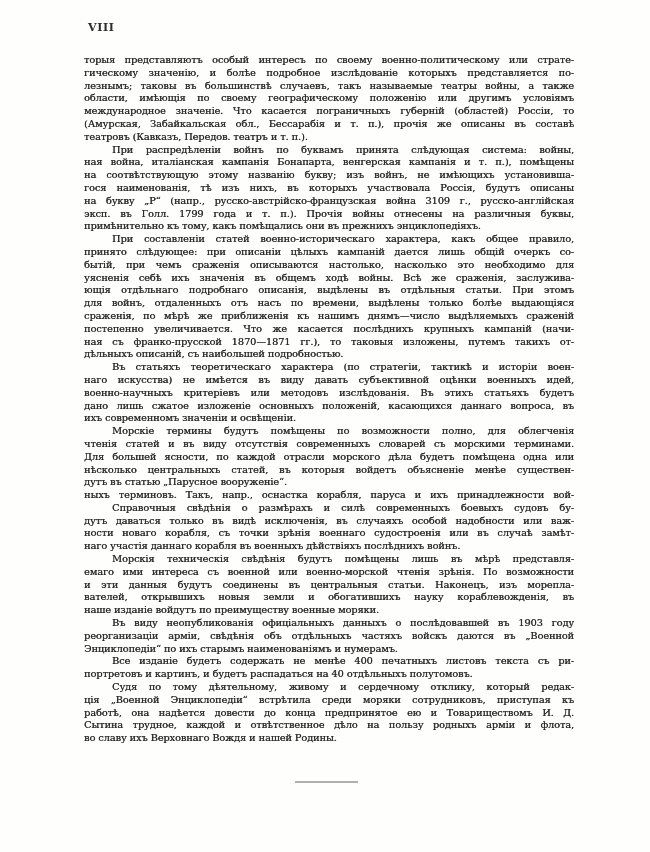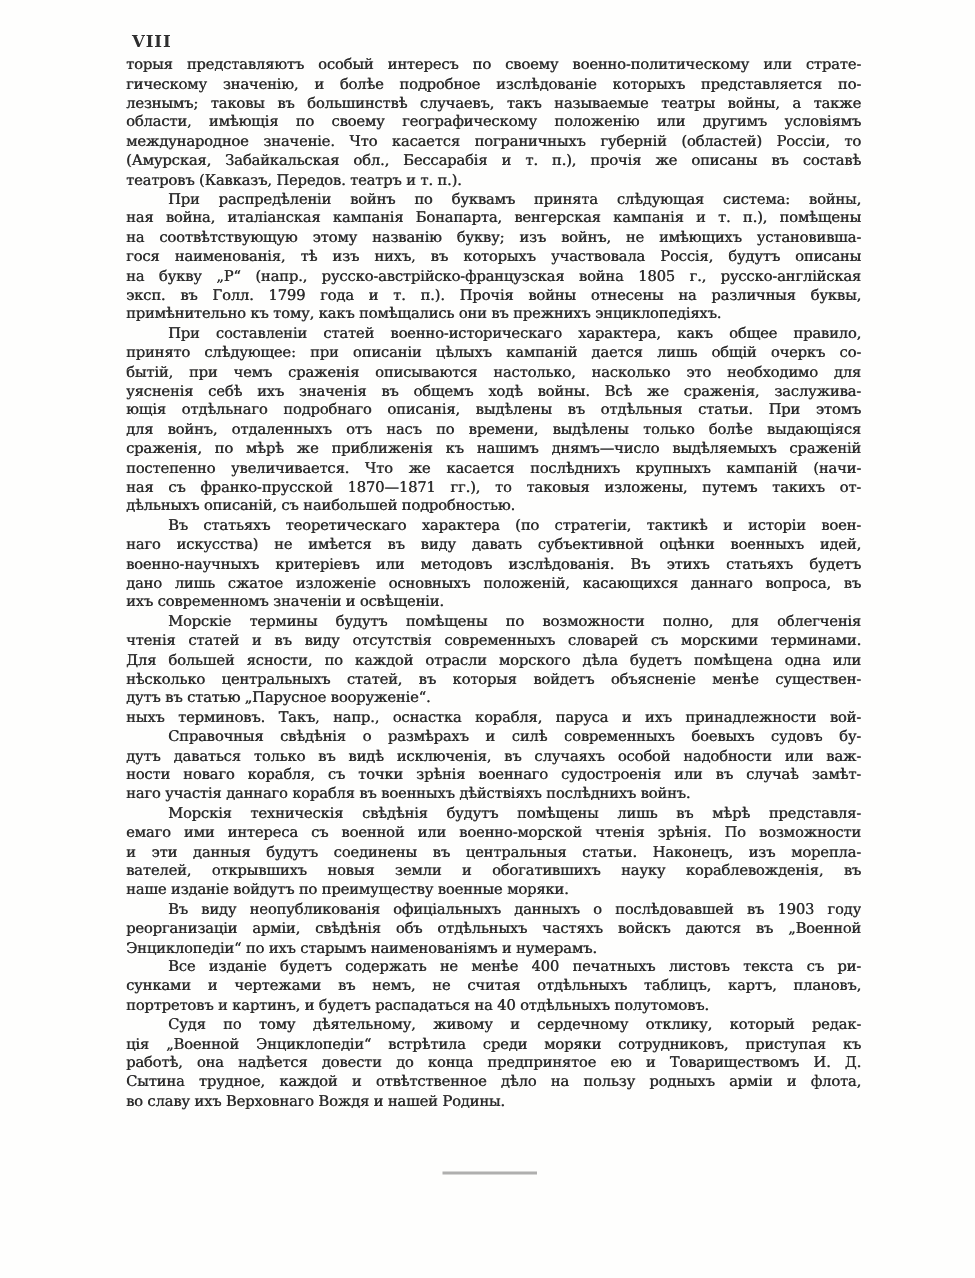--- a/index.html
+++ b/index.html
@@ -21,21 +21,21 @@
     left: 88px;
     top: 21px;
     font-size: 11px;
     font-weight: bold;
     letter-spacing: 0.6px;
     color: #2e2e2e;
   }
   .text-block {
     position: absolute;
     left: 84px;
-    top: 38px;
+    top: 54px;
     width: 490px;
   }
   .paragraph {
     margin: 0;
     padding: 0;
   }
   .line {
     height: 12.8px;
     line-height: 12.8px;
     font-size: 9.8px;
@@ -74,21 +74,21 @@
         <div class="line">области, имѣющія по своему географическому положенію или другимъ условіямъ</div>
         <div class="line">международное значеніе. Что касается пограничныхъ губерній (областей) Россіи, то</div>
         <div class="line">(Амурская, Забайкальская обл., Бессарабія и т. п.), прочія же описаны въ составѣ</div>
         <div class="line last">театровъ (Кавказъ, Передов. театръ и т. п.).</div>
       </div>
       <div class="paragraph">
         <div class="line indent">При распредѣленіи войнъ по буквамъ принята слѣдующая система: войны,</div>
         <div class="line">ная война, италіанская кампанія Бонапарта, венгерская кампанія и т. п.), помѣщены</div>
         <div class="line">на соотвѣтствующую этому названію букву; изъ войнъ, не имѣющихъ установивша-</div>
         <div class="line">гося наименованія, тѣ изъ нихъ, въ которыхъ участвовала Россія, будутъ описаны</div>
-        <div class="line">на букву „Р“ (напр., русско-австрійско-французская война 1805 г., русско-англійская</div>
+        <div class="line">на букву „Р“ (напр., русско-австрійско-французская война 3109 г., русско-англійская</div>
         <div class="line">эксп. въ Голл. 1799 года и т. п.). Прочія войны отнесены на различныя буквы,</div>
         <div class="line last">примѣнительно къ тому, какъ помѣщались они въ прежнихъ энциклопедіяхъ.</div>
       </div>
       <div class="paragraph">
         <div class="line indent">При составленіи статей военно-историческаго характера, какъ общее правило,</div>
         <div class="line">принято слѣдующее: при описаніи цѣлыхъ кампаній дается лишь общій очеркъ со-</div>
         <div class="line">бытій, при чемъ сраженія описываются настолько, насколько это необходимо для</div>
         <div class="line">уясненія себѣ ихъ значенія въ общемъ ходѣ войны. Всѣ же сраженія, заслужива-</div>
         <div class="line">ющія отдѣльнаго подробнаго описанія, выдѣлены въ отдѣльныя статьи. При этомъ</div>
         <div class="line">для войнъ, отдаленныхъ отъ насъ по времени, выдѣлены только болѣе выдающіяся</div>
@@ -125,21 +125,20 @@
         <div class="line">вателей, открывшихъ новыя земли и обогатившихъ науку кораблевожденія, въ</div>
         <div class="line last">наше изданіе войдутъ по преимуществу военные моряки.</div>
       </div>
       <div class="paragraph">
         <div class="line indent">Въ виду неопубликованія офиціальныхъ данныхъ о послѣдовавшей въ 1903 году</div>
         <div class="line">реорганизаціи арміи, свѣдѣнія объ отдѣльныхъ частяхъ войскъ даются въ „Военной</div>
         <div class="line last">Энциклопедіи“ по ихъ старымъ наименованіямъ и нумерамъ.</div>
       </div>
       <div class="paragraph">
         <div class="line indent">Все изданіе будетъ содержать не менѣе 400 печатныхъ листовъ текста съ ри-</div>
-        <div class="line">сунками и чертежами въ немъ, не считая отдѣльныхъ таблицъ, картъ, плановъ,</div>
         <div class="line last">портретовъ и картинъ, и будетъ распадаться на 40 отдѣльныхъ полутомовъ.</div>
       </div>
       <div class="paragraph">
         <div class="line indent">Судя по тому дѣятельному, живому и сердечному отклику, который редак-</div>
         <div class="line">ція „Военной Энциклопедіи“ встрѣтила среди моряки сотрудниковъ, приступая къ</div>
         <div class="line">работѣ, она надѣется довести до конца предпринятое ею и Товариществомъ И. Д.</div>
         <div class="line">Сытина трудное, каждой и отвѣтственное дѣло на пользу родныхъ арміи и флота,</div>
         <div class="line last">во славу ихъ Верховнаго Вождя и нашей Родины.</div>
       </div>
     </div>

